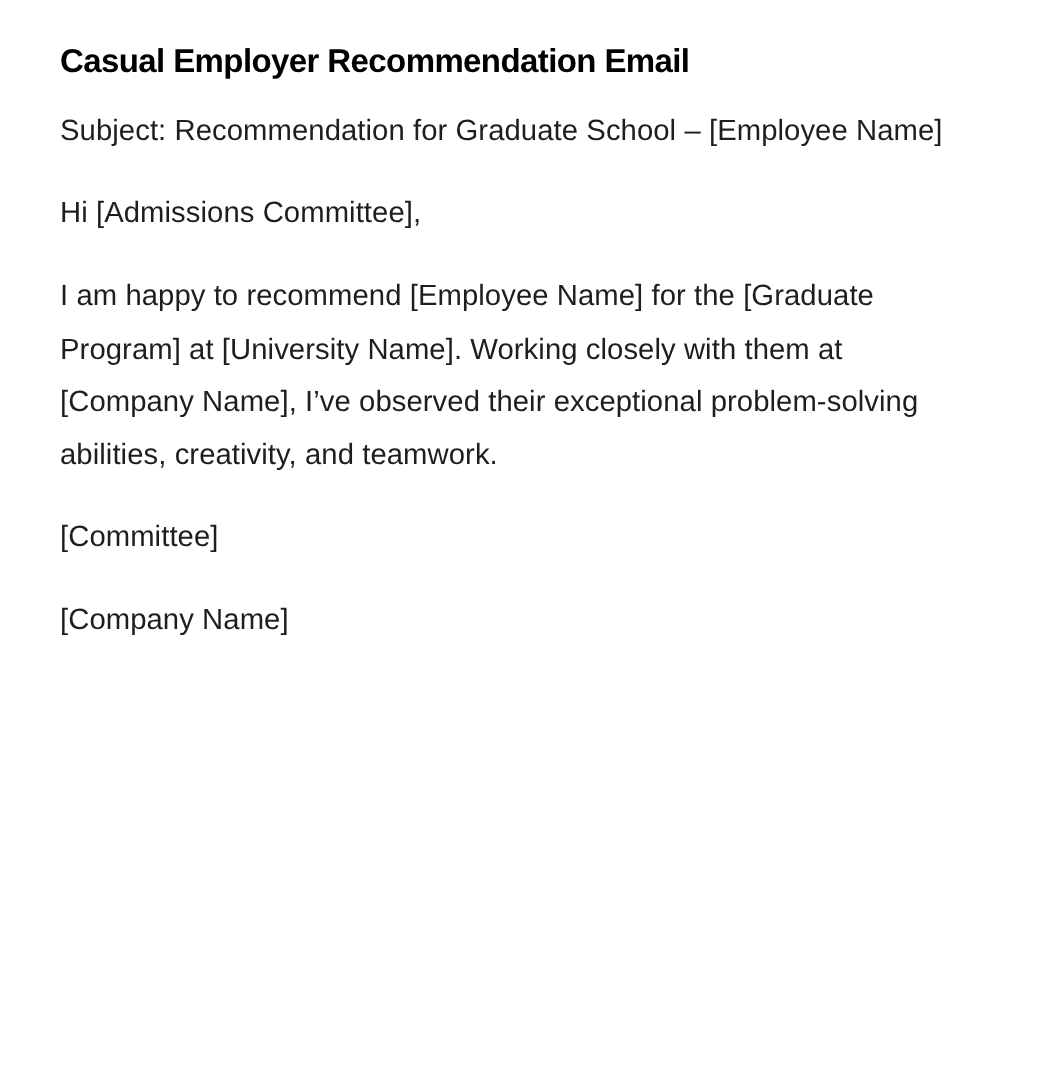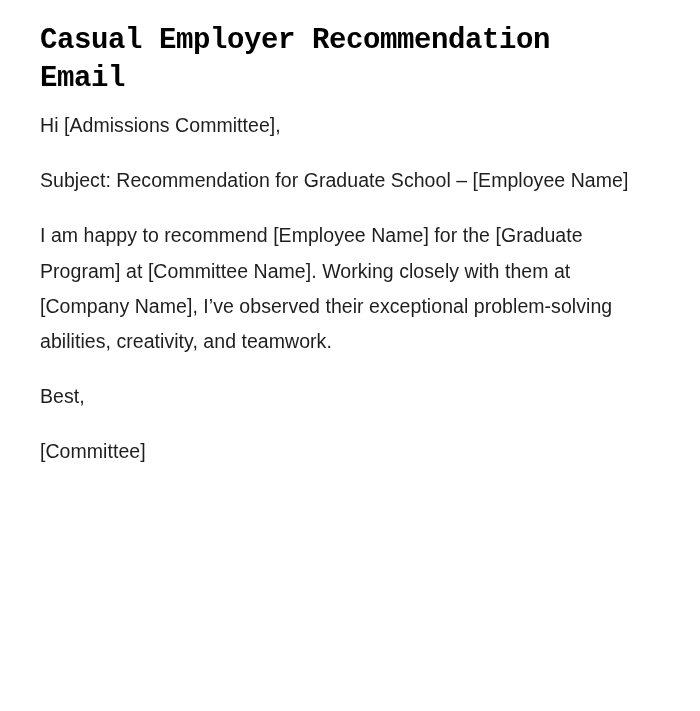--- a/index.html
+++ b/index.html
@@ -3,31 +3,31 @@
 <meta charset="utf-8">
 <style>
   html, body { margin: 0; padding: 0; background: #ffffff; }
   body { width: 700px; height: 711px; overflow: hidden; }
   .doc {
     position: absolute; left: 40px; top: 22px; width: 610px;
     font-family: "Liberation Sans", sans-serif;
     color: #1e1e1e;
   }
   .title {
-    font-size: 29px; font-weight: bold; letter-spacing: -0.4px;
-    color: #000; margin: 0 0 10px 0; line-height: 38px; font-family: Liberation Mono, monospace;
+    font-size: 22px; font-weight: bold; letter-spacing: -0.4px;
+    color: #000; margin: 0 0 10px 0; line-height: 38px;
   }
   .p {
     font-size: 19.5px; line-height: 35.2px; margin: 0 0 20px 0;
     letter-spacing: 0.05px;
   }
 </style>
 </head>
 <body>
 
 <div class="doc">
   <h1 class="title">Casual Employer Recommendation Email</h1>
+  <p class="p">Subject: Recommendation for Graduate School – [Employee Name]</p>
   <p class="p">Hi [Admissions Committee],</p>
-  <p class="p">Subject: Recommendation for Graduate School – [Employee Name]</p>
-  <p class="p">I am happy to recommend [Employee Name] for the [Graduate Program] at [Committee Name]. Working closely with them at [Company Name], I’ve observed their exceptional problem-solving abilities, creativity, and teamwork.</p>
-  <p class="p">Best,</p>
+  <p class="p">I am happy to recommend [Employee Name] for the [Graduate Program] at [University Name]. Working closely with them at [Company Name], I’ve observed their exceptional problem-solving abilities, creativity, and teamwork.</p>
   <p class="p">[Committee]</p>
+  <p class="p">[Company Name]</p>
 </div>
 
 </body></html>

